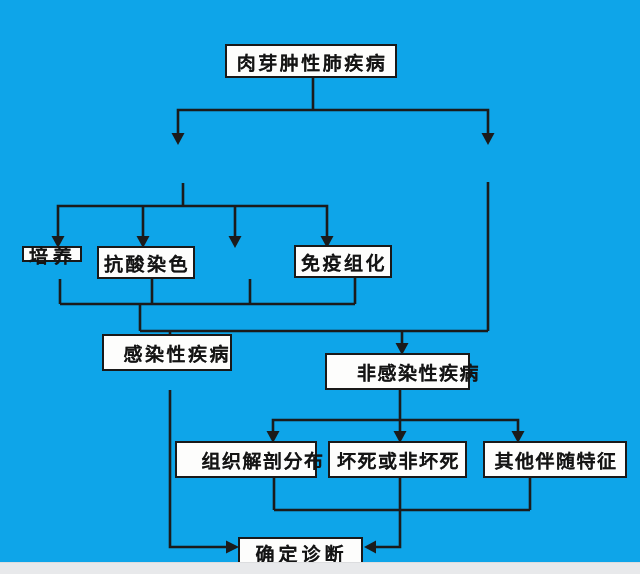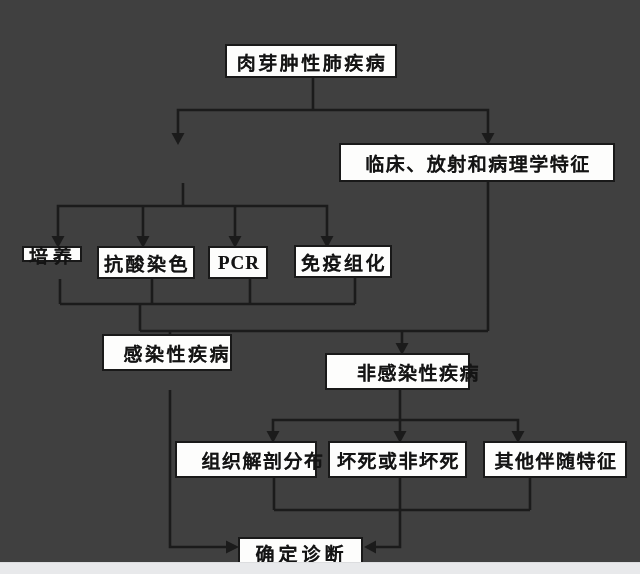--- a/index.html
+++ b/index.html
@@ -3,21 +3,21 @@
 <meta charset="utf-8">
 <style>
   html,body{margin:0;padding:0;}
   body{
     font-family:"Liberation Serif","DejaVu Serif",serif;
     background:#ffffff;
   }
   .canvas{
     position:relative;
     width:640px;height:574px;
-    background:#404040;
+    background:#0ea5e9;
     overflow:hidden;
   }
   .connectors{
     position:absolute;left:0;top:0;width:640px;height:574px;
   }
   .connectors path{
     fill:none;stroke:#1b1b1b;stroke-width:2.6;stroke-linejoin:miter;
   }
   .connectors polygon{
     fill:#1b1b1b;stroke:none;
@@ -87,35 +87,29 @@
 
     <path d="M274 478 V510 M400 478 V510 M530 478 V510 M274 510 H530 M400 510 V547 H376"></path>
     <polygon points="376,540.5 376,553.5 364,547"></polygon>
   </svg>
 
   <div class="node n-root">
     <span>肉芽肿性肺疾病</span>
   </div>
 
 
-  <div class="node n-clinical">
-    <span>临床、放射和病理学特征</span>
-  </div>
 
   <div class="node n-culture">
     <span>培养</span>
   </div>
 
   <div class="node n-acidfast">
     <span>抗酸染色</span>
   </div>
 
-  <div class="node n-pcr">
-    <span>PCR</span>
-  </div>
 
   <div class="node n-ihc">
     <span>免疫组化</span>
   </div>
 
   <div class="node n-infectious">
     <span>感染性疾病</span>
   </div>
 
   <div class="node n-noninfectious">

